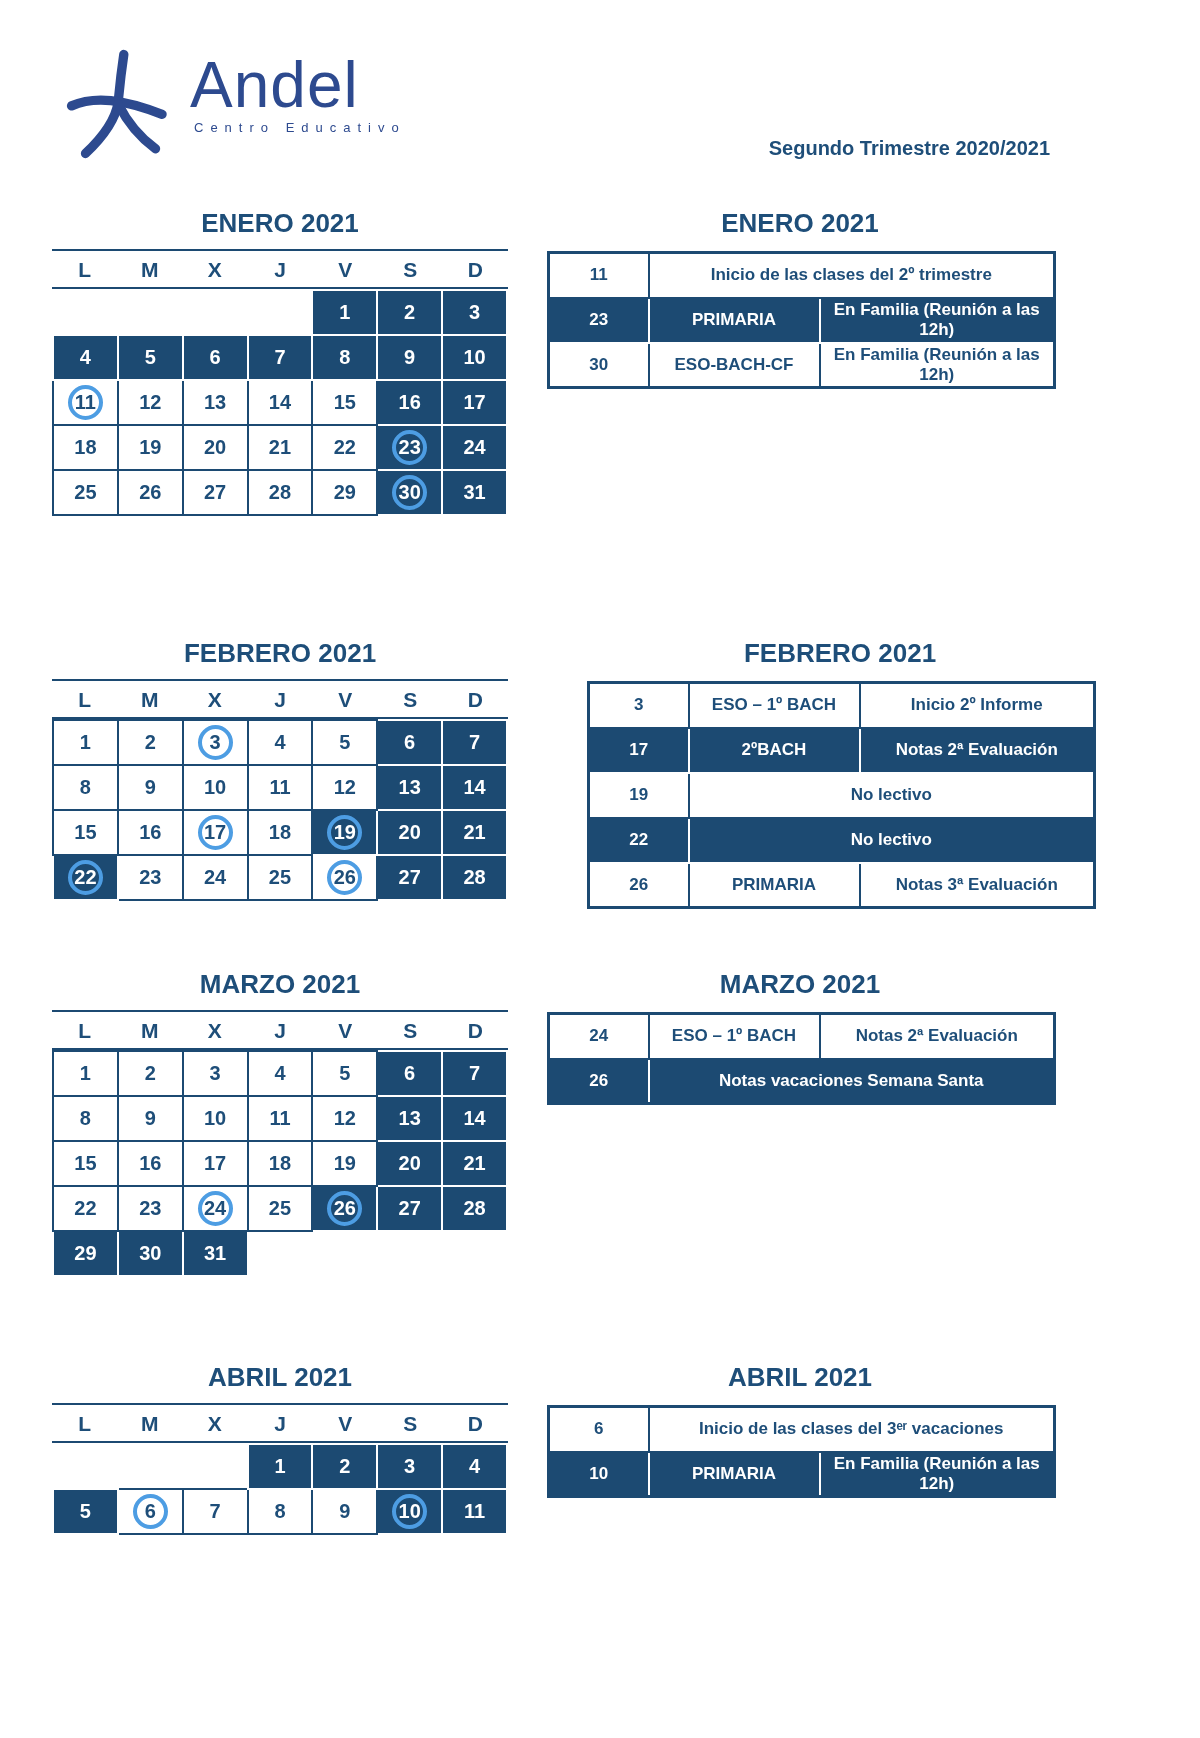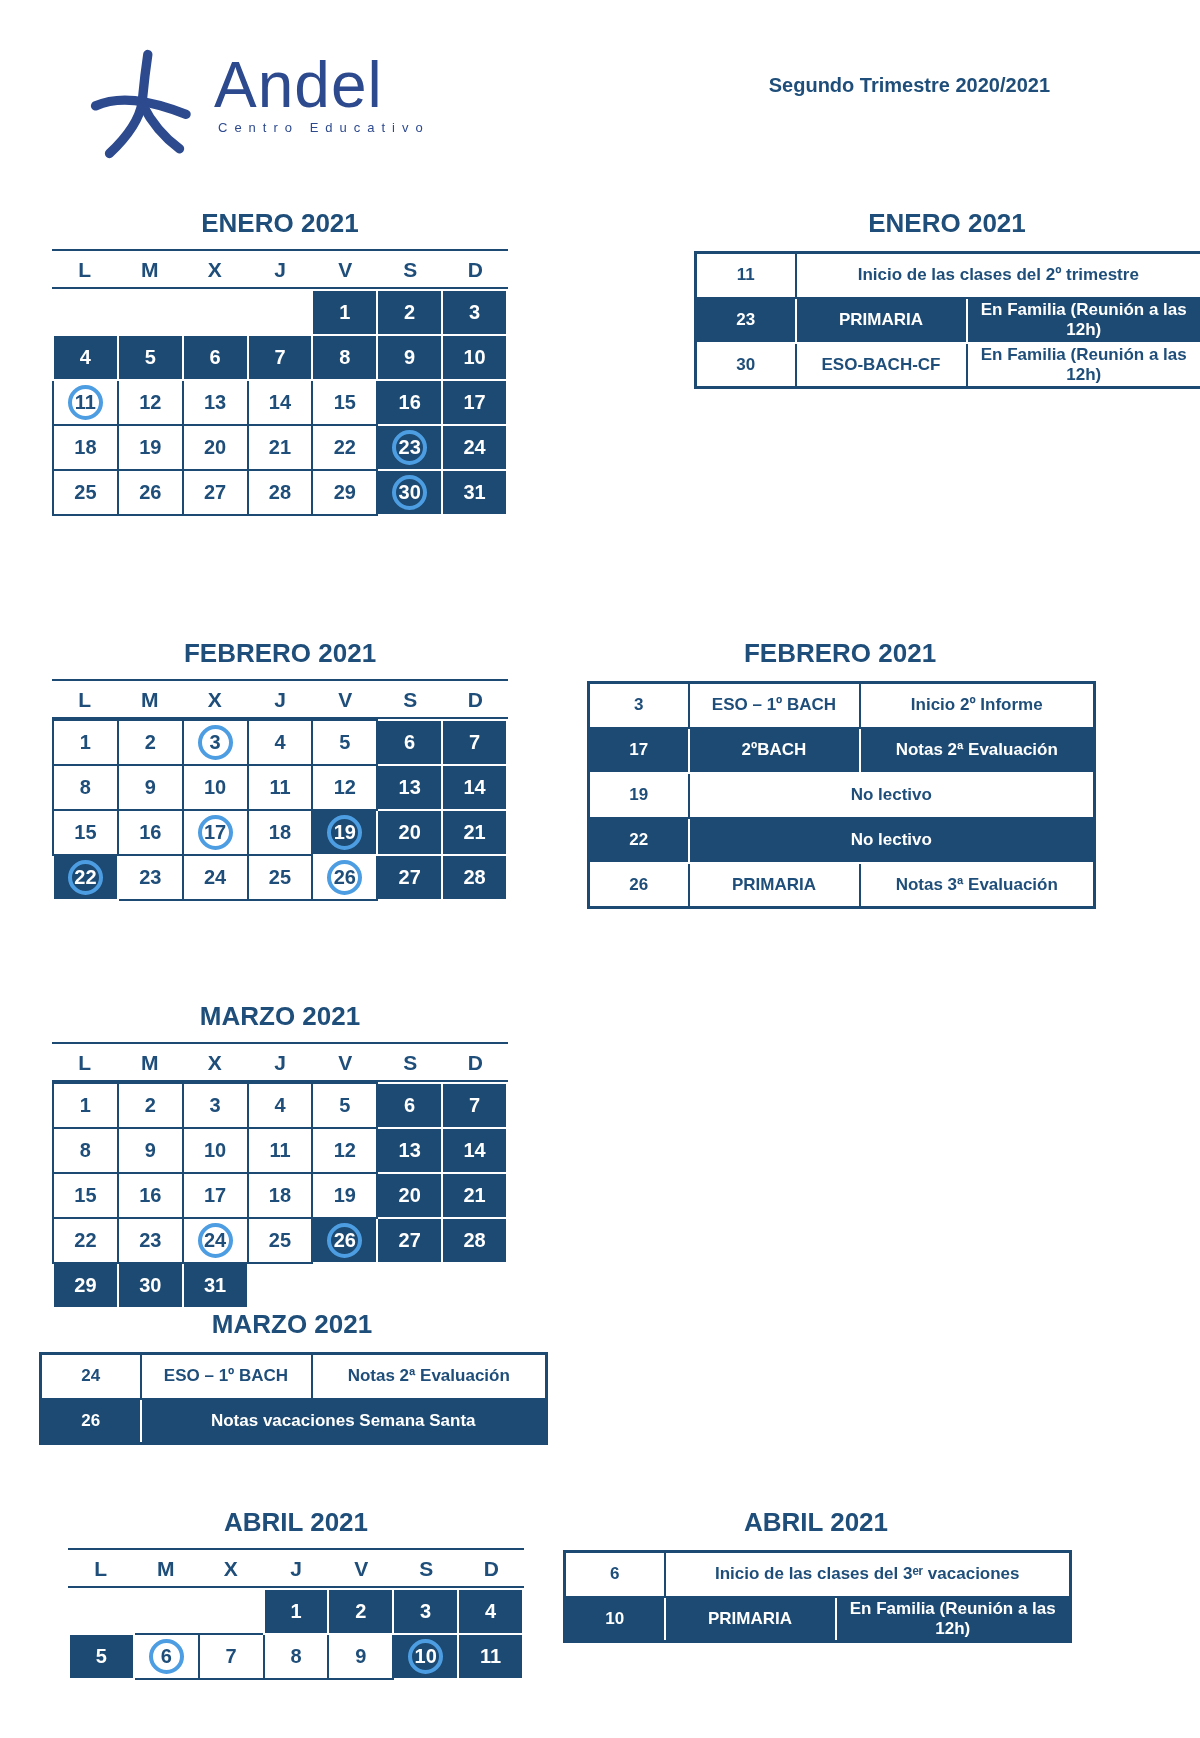--- a/index.html
+++ b/index.html
@@ -9,36 +9,36 @@
     --circle-blue:#4D9DE3;
   }
   *{box-sizing:border-box;margin:0;padding:0;}
   body{
     width:1200px;min-height:1738px;background:#ffffff;
     font-family:"Liberation Sans","DejaVu Sans",sans-serif;
   }
   .page{width:1200px;min-height:1738px;overflow:hidden;}
 
   
-  .header{display:flex;align-items:flex-start;padding:42px 0 0 62px;margin-left:24px;}
+  .header{display:flex;align-items:flex-end;padding:42px 0 0 62px;}
   .logo{display:flex;align-items:flex-start;}
   .logo svg{width:118px;height:112px;margin-top:6px;}
   .logo-textblock{margin-left:10px;}
   .logo-name{font-size:64px;color:var(--logo-blue);line-height:1.35;font-weight:400;letter-spacing:1px;}
   .logo-sub{font-size:13px;color:var(--logo-blue);letter-spacing:7px;margin-top:-8px;margin-left:4px;}
   .doc-title{margin-left:auto;margin-right:150px;margin-top:32px;
     font-size:20px;font-weight:bold;color:var(--text-navy);}
 
   
   .months{display:block;}
   .month{display:flex;align-items:flex-start;}
-  .month:nth-of-type(1){margin-top:48px;justify-content:space-between;}
+  .month:nth-of-type(1){margin-top:48px;}
   .month:nth-of-type(2){margin-top:122px;gap:40px;}
-  .month:nth-of-type(3){margin-top:92px;flex-direction:column;}
-  .month:nth-of-type(4){margin-top:62px;padding-left:16px;}
+  .month:nth-of-type(3){margin-top:60px;}
+  .month:nth-of-type(4){margin-top:85px;}
 
   .cal-col{width:456px;margin-left:52px;flex:none;}
   .ev-col{width:506px;margin-left:39px;flex:none;}
 
   .month-title{text-align:center;font-size:26px;font-weight:bold;color:var(--text-navy);margin-bottom:10px;}
   .rule{height:2px;background:var(--navy);}
   .weekday-row{display:grid;grid-template-columns:repeat(7,1fr);padding:4px 0 2px 0;}
   .wd{text-align:center;font-weight:bold;font-size:21px;color:var(--text-navy);padding:3px 0;}
 
   table.calendar{border-collapse:collapse;width:456px;table-layout:fixed;margin-top:0;}

